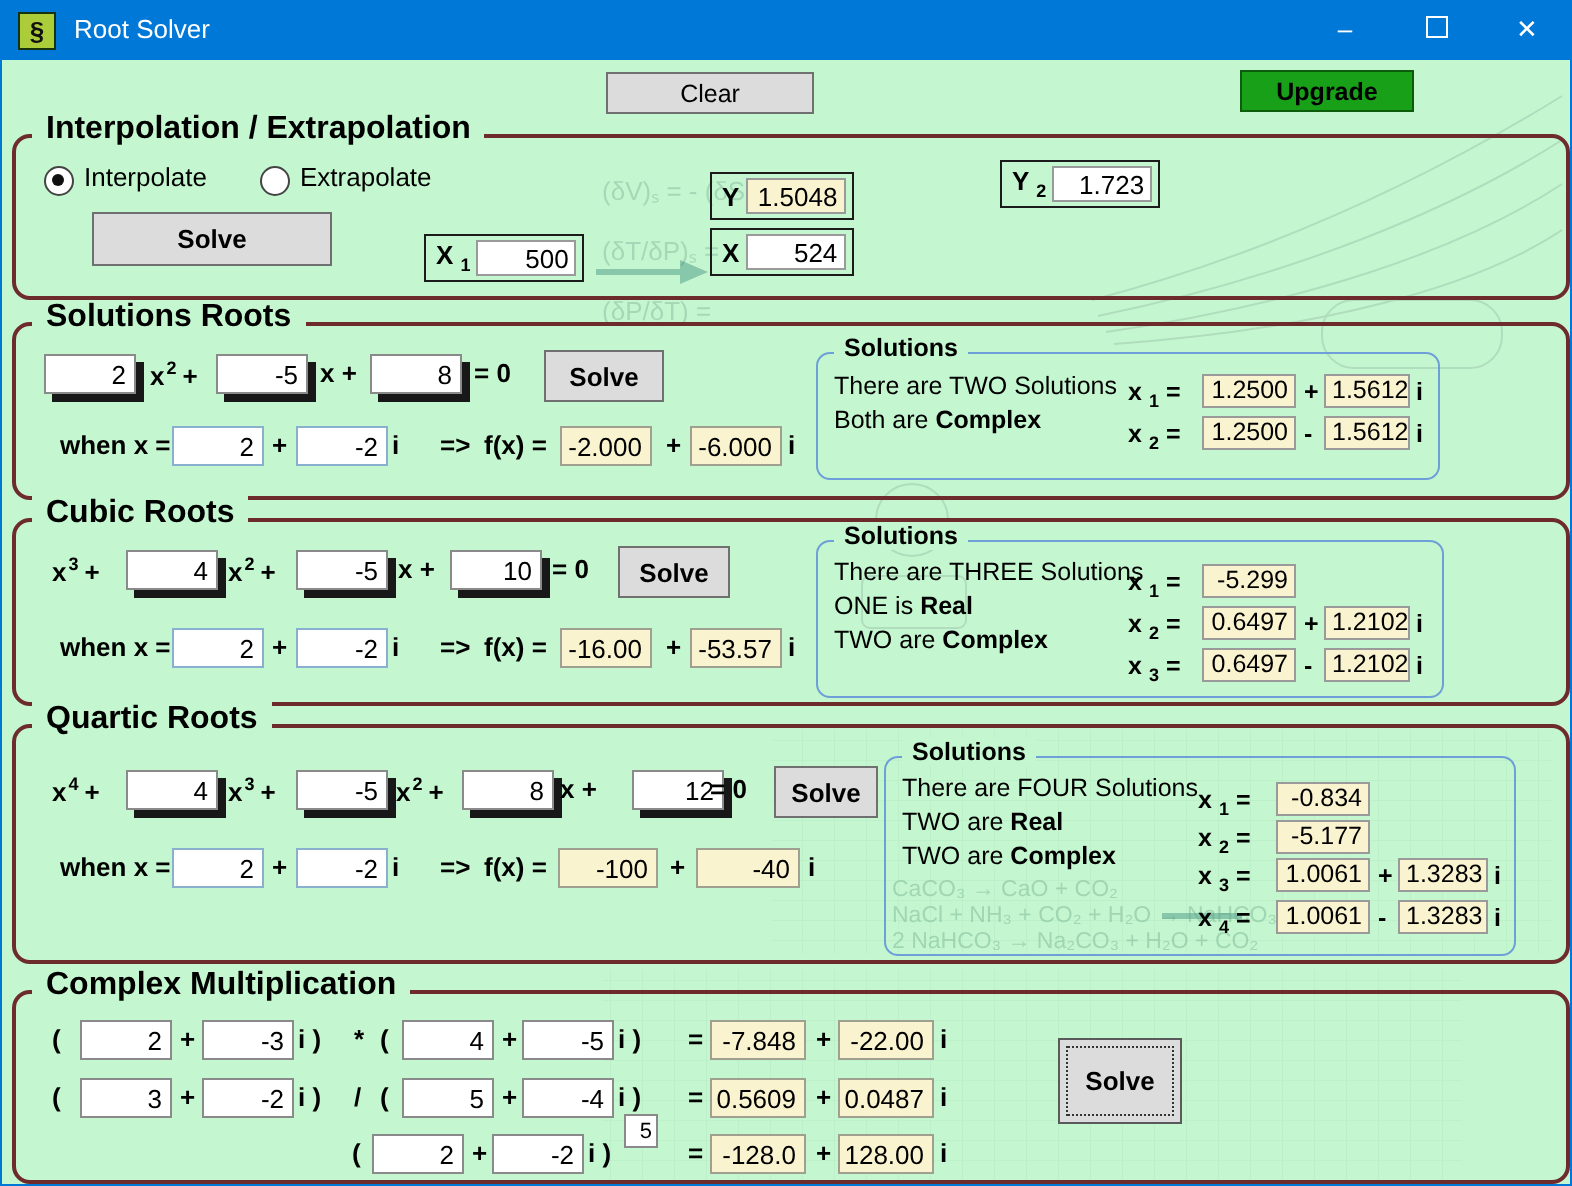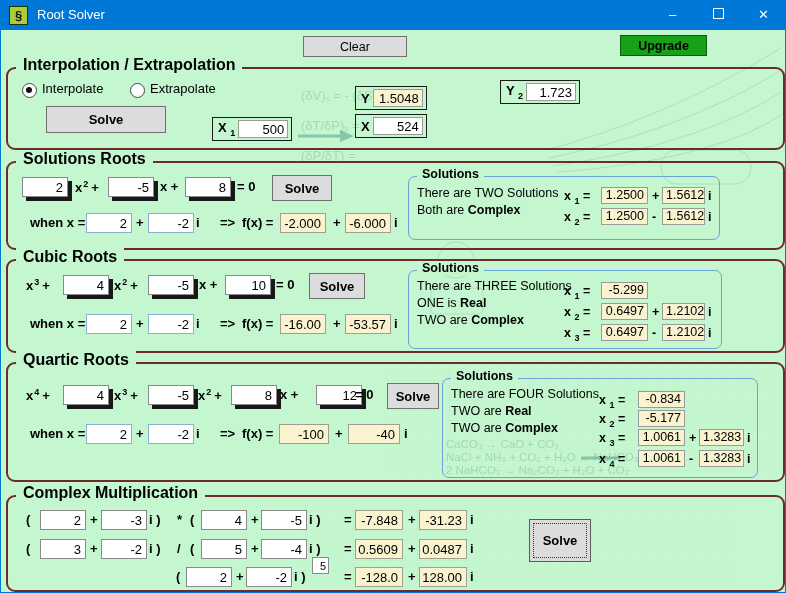--- a/index.html
+++ b/index.html
@@ -275,21 +275,21 @@
     <span class="lbl" style="left:141px;top:15px;">i )</span>
     <span class="lbl" style="left:169px;top:15px;">*</span>
     <span class="lbl" style="left:182px;top:15px;">(</span>
     <input class="num" style="left: 193px; top: 13px;" value="4">
     <span class="lbl" style="left:243px;top:15px;">+</span>
     <input class="num" style="left: 253px; top: 13px;" value="-5">
     <span class="lbl" style="left:301px;top:15px;">i )</span>
     <span class="lbl" style="left:336px;top:15px;">=</span>
     <div class="res" style="left:347px;top:13px;width:48px;">-7.848</div>
     <span class="lbl" style="left:400px;top:15px;">+</span>
-    <div class="res" style="left:411px;top:13px;width:48px;">-31.23</div>
+    <div class="res" style="left:411px;top:13px;width:48px;">-22.00</div>
     <span class="lbl" style="left:462px;top:15px;">i</span>
 
     <span class="lbl" style="left:18px;top:44px;">(</span>
     <input class="num" style="left: 32px; top: 42px;" value="3">
     <span class="lbl" style="left:82px;top:44px;">+</span>
     <input class="num" style="left: 93px; top: 42px;" value="-2">
     <span class="lbl" style="left:141px;top:44px;">i )</span>
     <span class="lbl" style="left:169px;top:44px;">/</span>
     <span class="lbl" style="left:182px;top:44px;">(</span>
     <input class="num" style="left: 193px; top: 42px;" value="5">

